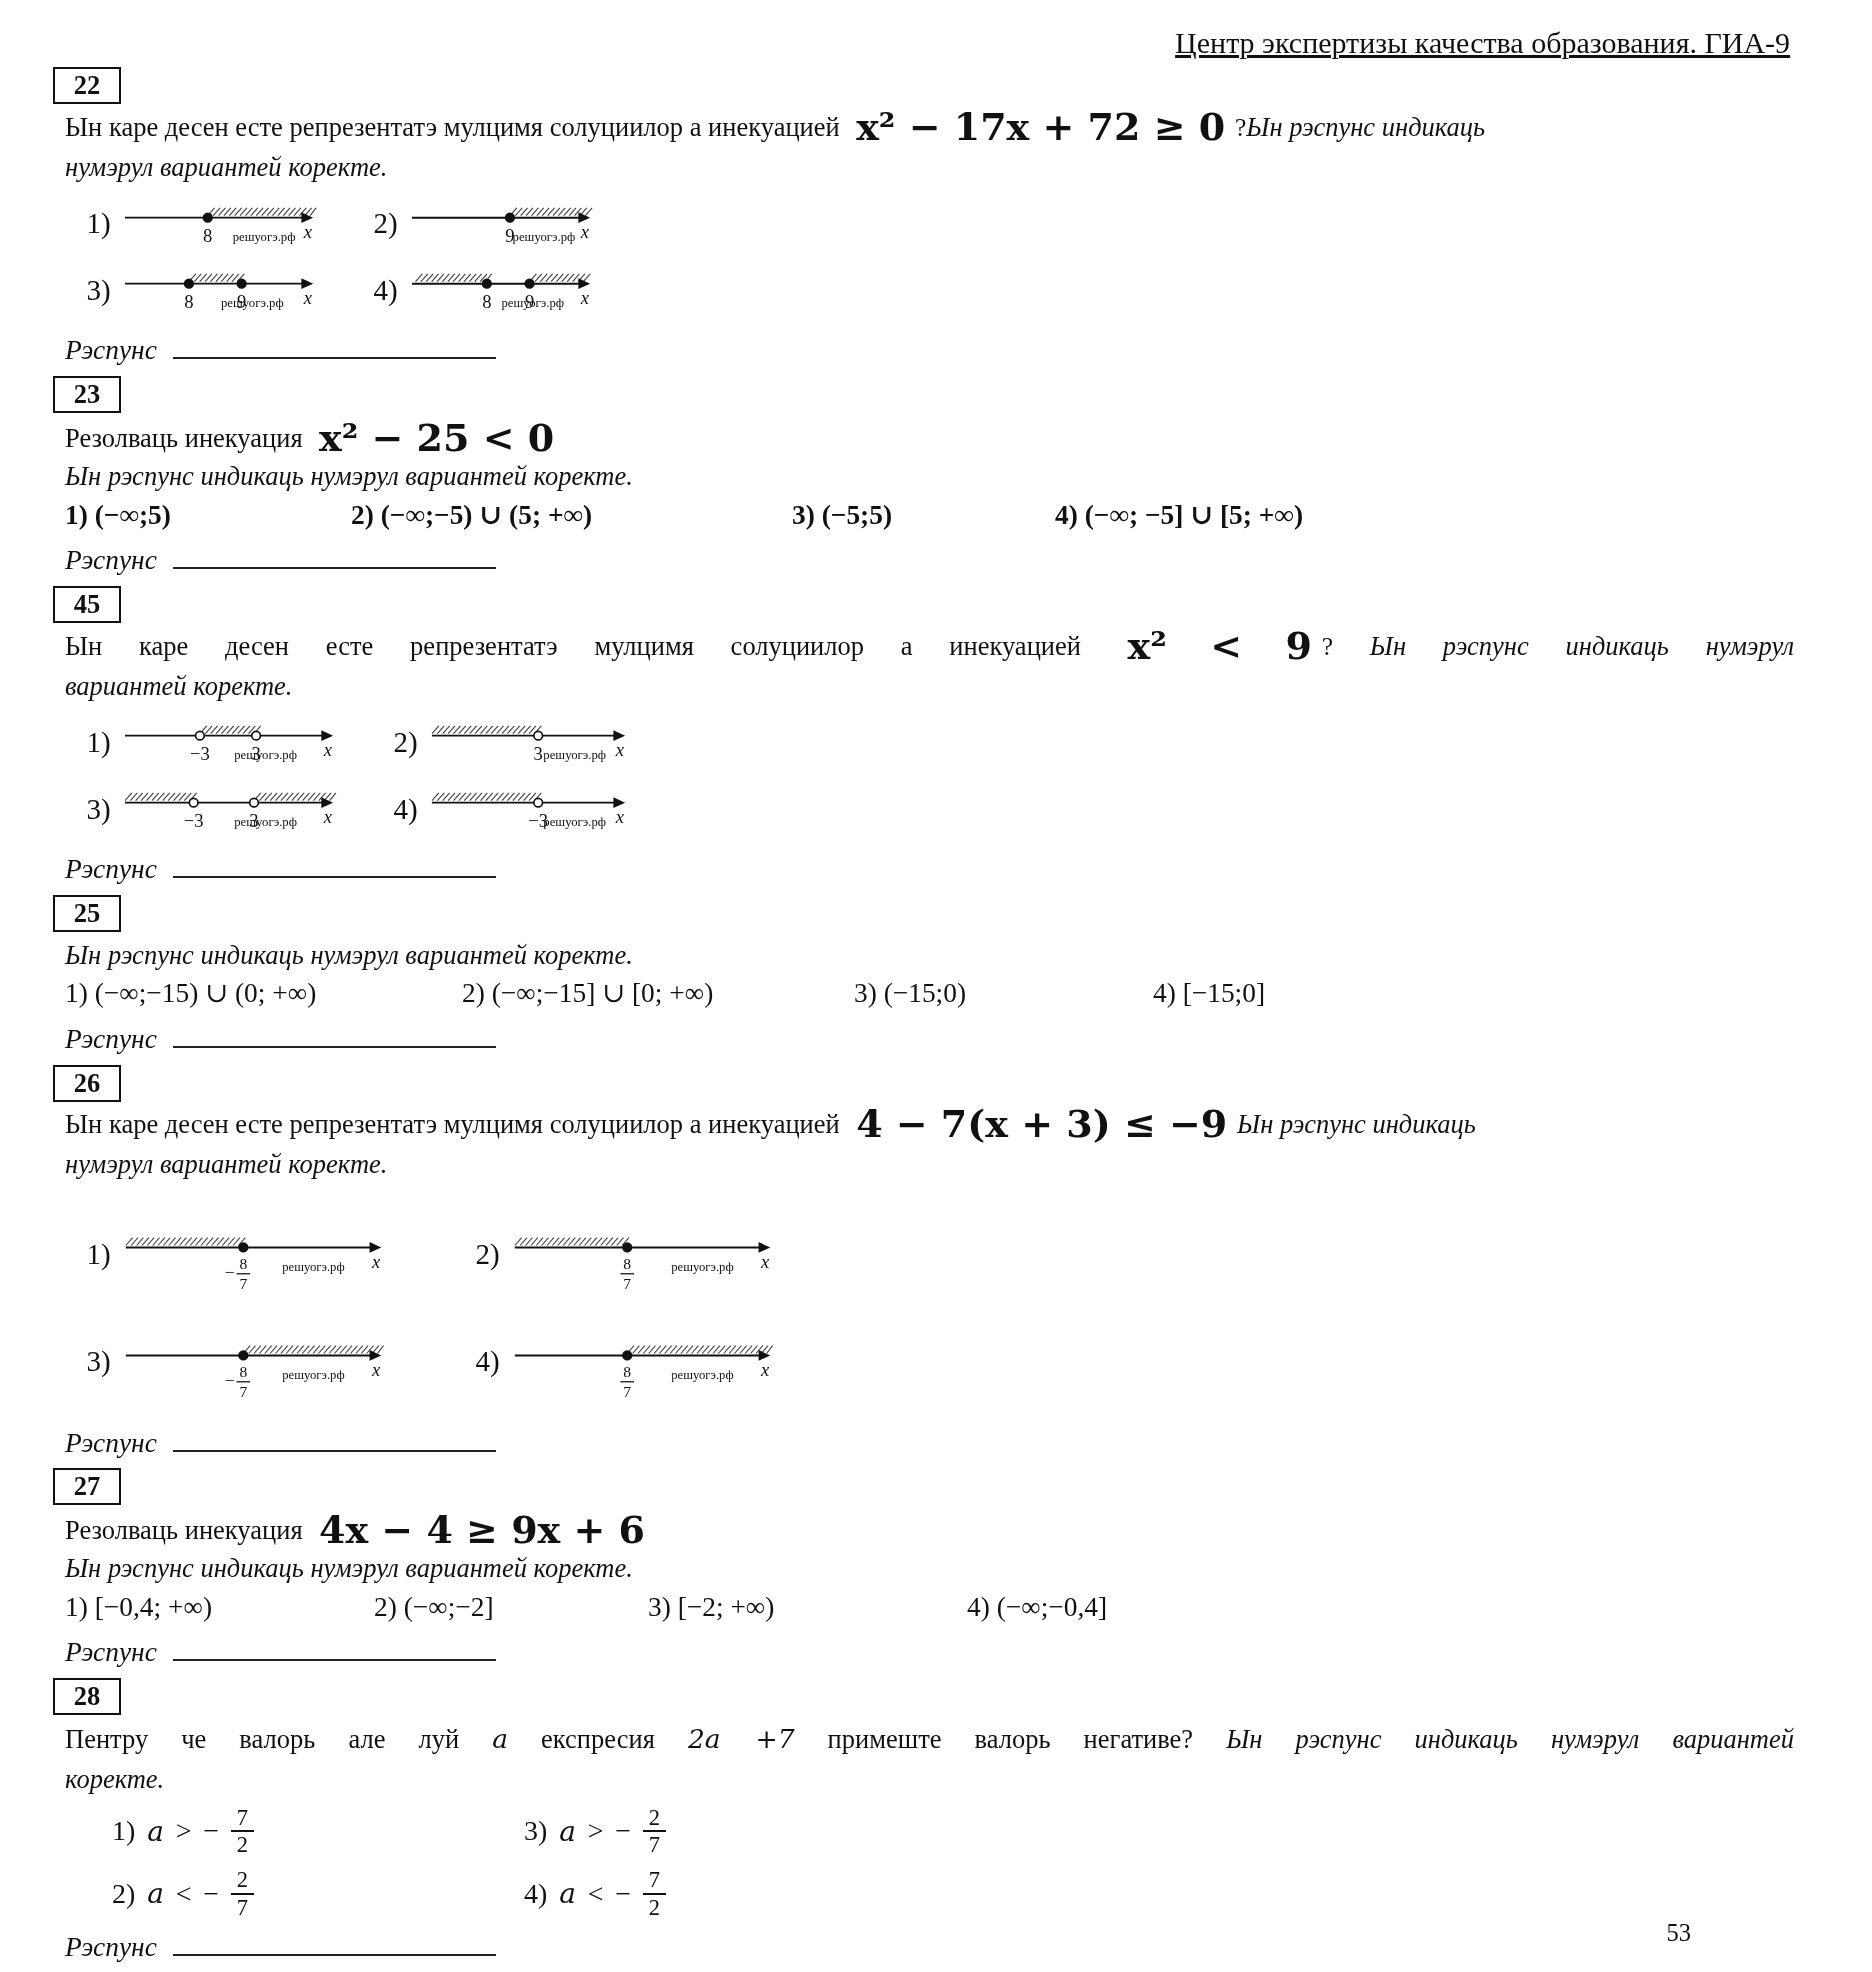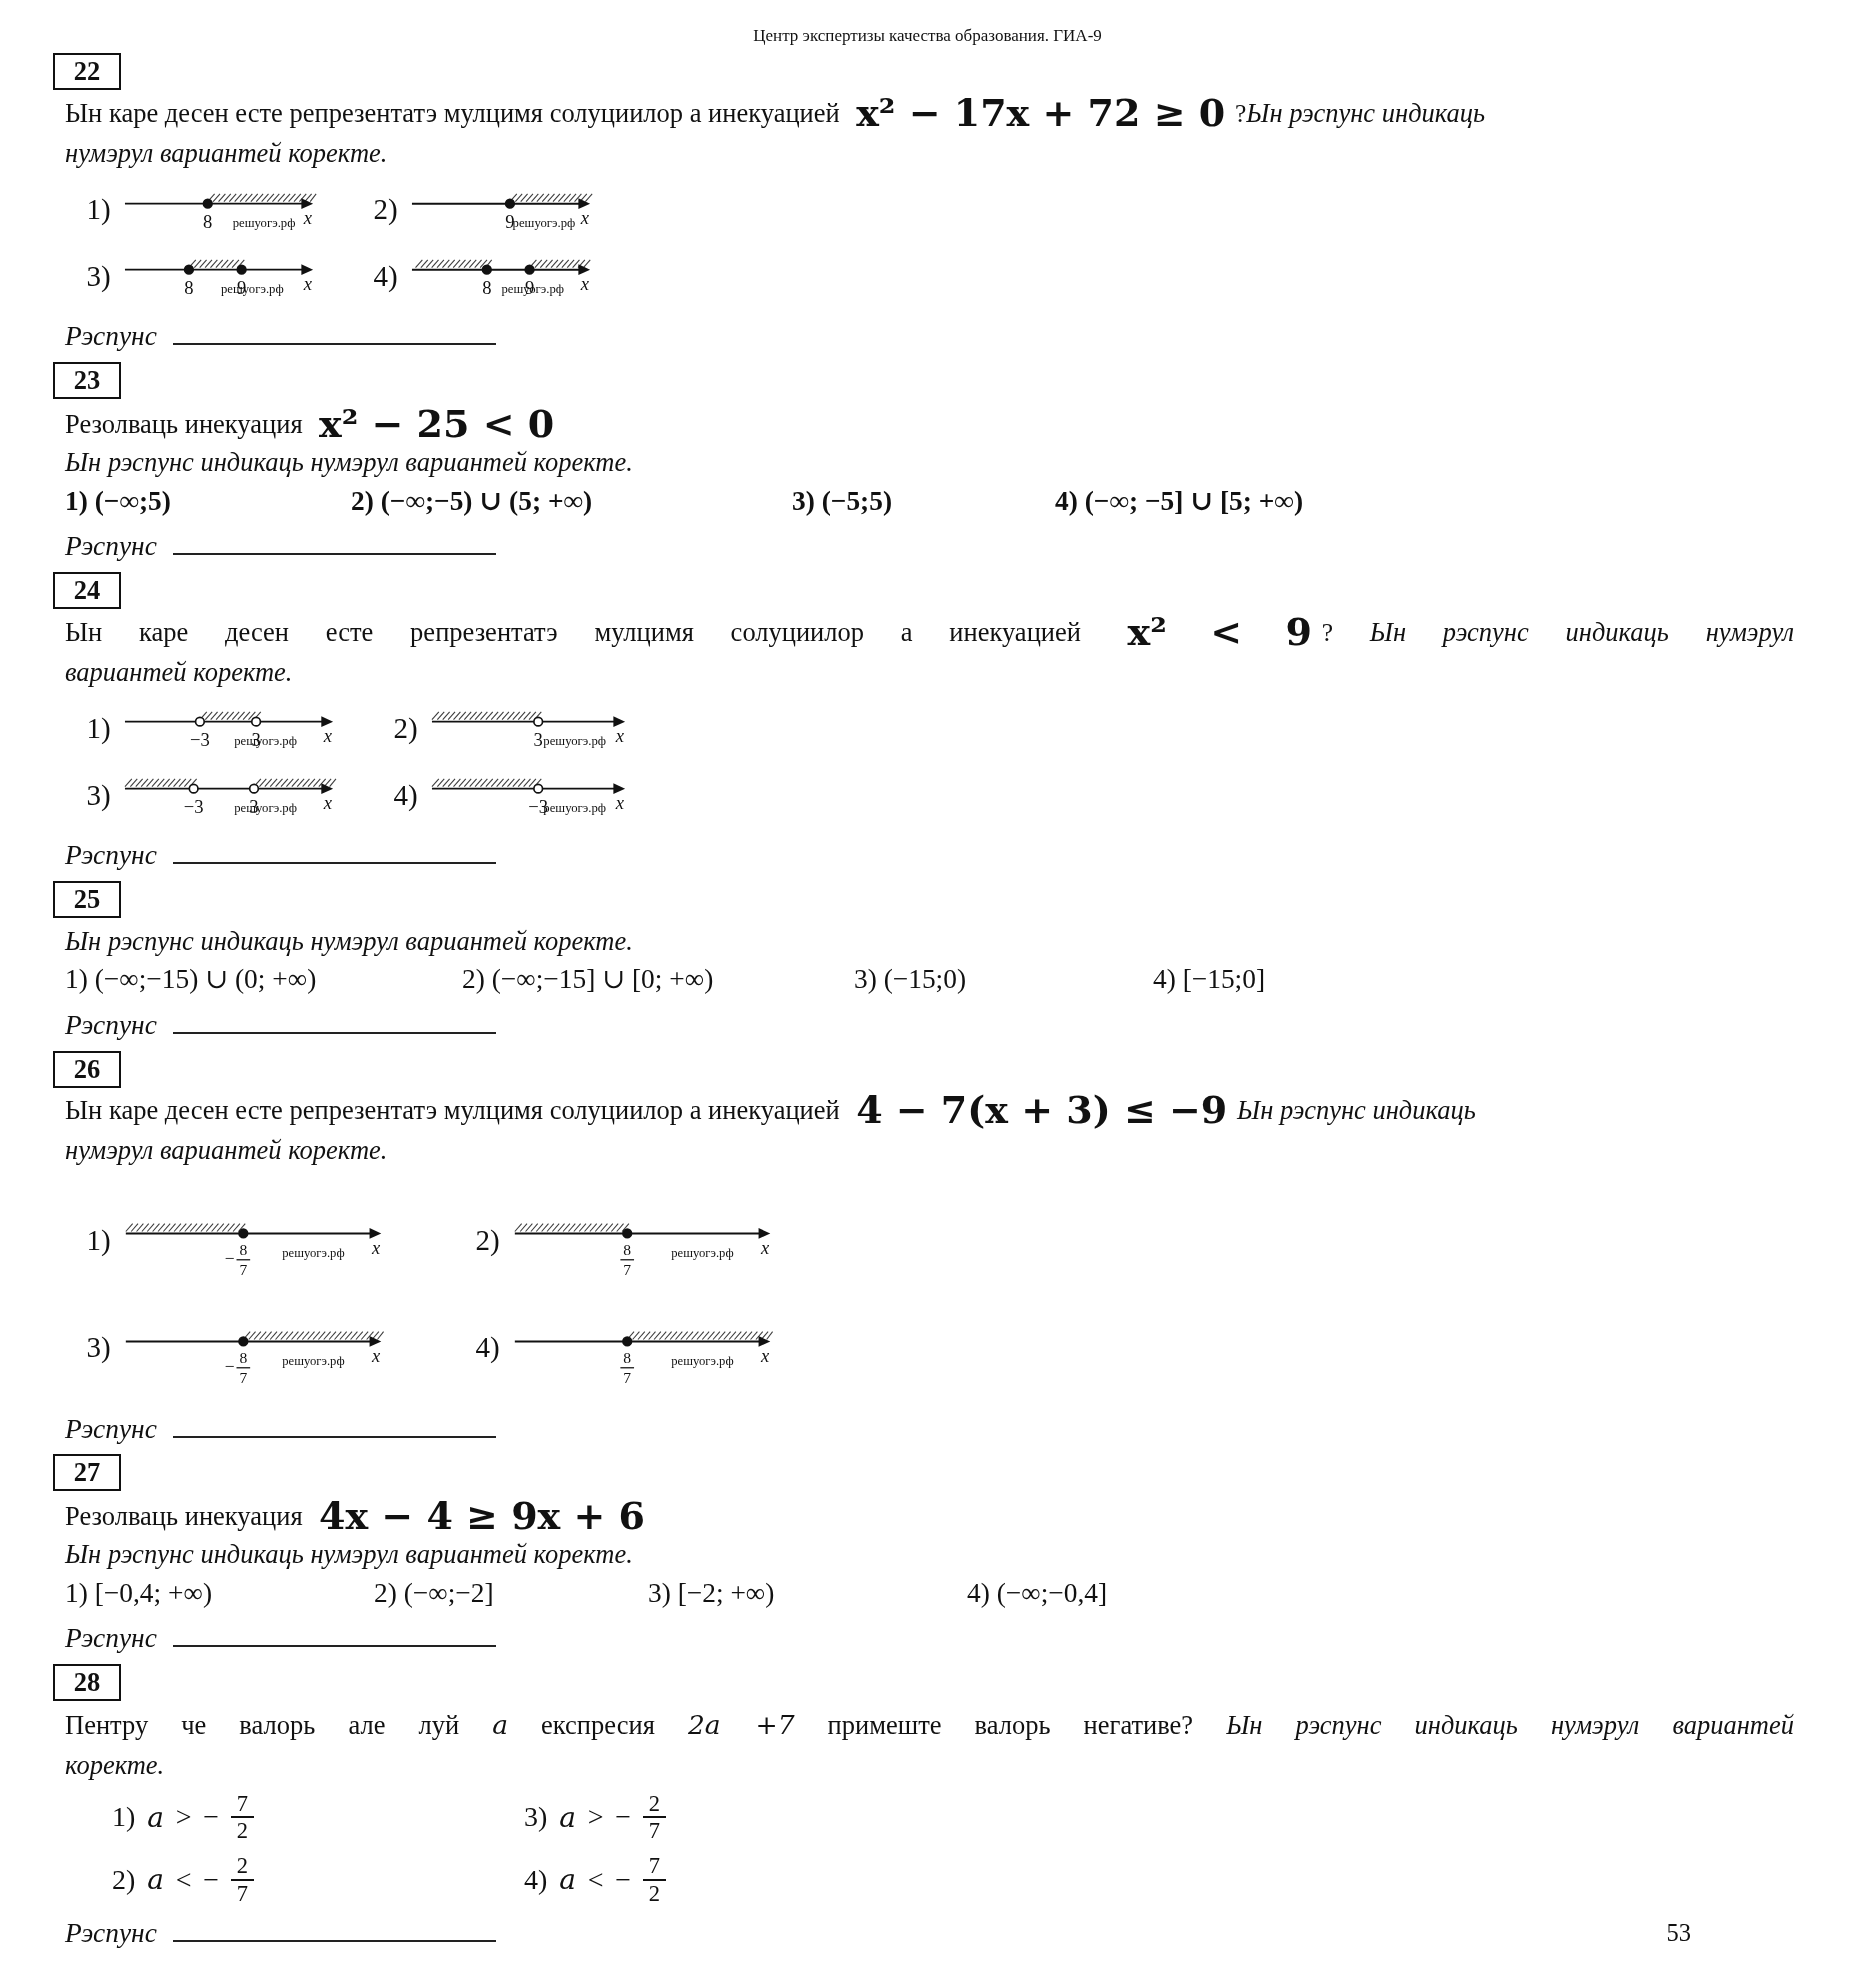--- a/index.html
+++ b/index.html
@@ -1,19 +1,19 @@
 <!DOCTYPE html>
 <html><head>
 <meta charset="utf-8">
 <style>
   * { margin:0; padding:0; box-sizing:border-box; }
   html,body { background:#fff; }
   body { width:1872px; height:1972px; font-family:"Liberation Serif","DejaVu Serif",serif; color:#111; }
   .page { position:relative; width:1872px; height:1972px; padding:25.5px 78px 0 65px; overflow:hidden; background:#fff; }
-  .header { text-align:center; font-size:17px; padding-right:3.9px; }
+  .header { text-align:right; font-size:30px; padding-right:3.9px;text-decoration:underline; }
   .numbox { display:inline-block; border:2.9px solid #111; padding:1px 18.6px; font-weight:bold; font-size:26.5px; line-height:31px; margin:7.8px 0 3.9px -11.8px; }
   .qtext { font-size:26.5px; line-height:1.5; max-width:1729px; }
   .just { text-align:justify; text-align-last:justify; }
   .math { font-family:"DejaVu Serif",serif; font-size:38px; font-weight:600; line-height:1; vertical-align:-3.9px; padding:0 9.8px; white-space:nowrap; }
   .math-line { font-size:26.5px; line-height:1.35; margin-top:2px; }
   .qmark { font-size:25.5px; }
   .instr { font-style:italic; }
   .instr-line { font-style:italic; font-size:26.5px; line-height:1.3; margin-top:2px; }
   .opts { font-size:27.4px; line-height:1.3; margin-top:3.9px; display:grid; }
   .opts23 { grid-template-columns:286px 441px 263px auto;font-weight:bold; }
@@ -183,21 +183,21 @@
     <div class="opts opts23">
       <span>1)  (−∞;5)</span>
       <span>2) (−∞;−5) ∪ (5; +∞)</span>
       <span>3) (−5;5)</span>
       <span>4) (−∞; −5] ∪ [5; +∞)</span>
     </div>
     <div class="respuns"><span class="rlabel">Рэспунс</span><span class="blank"></span></div>
   </section>
 
   <section>
-    <div class="numbox">24</div>
+    <div class="numbox">45</div>
     <div class="qtext">
       <span class="just" style="display:block;">
         <span>Ын каре десен есте репрезентатэ мулцимя солуциилор а инекуацией</span>
         <span class="math">x² &lt; 9</span><span class="qmark">?</span>
         <span class="instr">Ын рэспунс индикаць нумэрул</span>
       </span>
       <span class="instr">вариантей коректе.</span>
     </div>
     <div class="dgrid">
       <div class="diagram">

